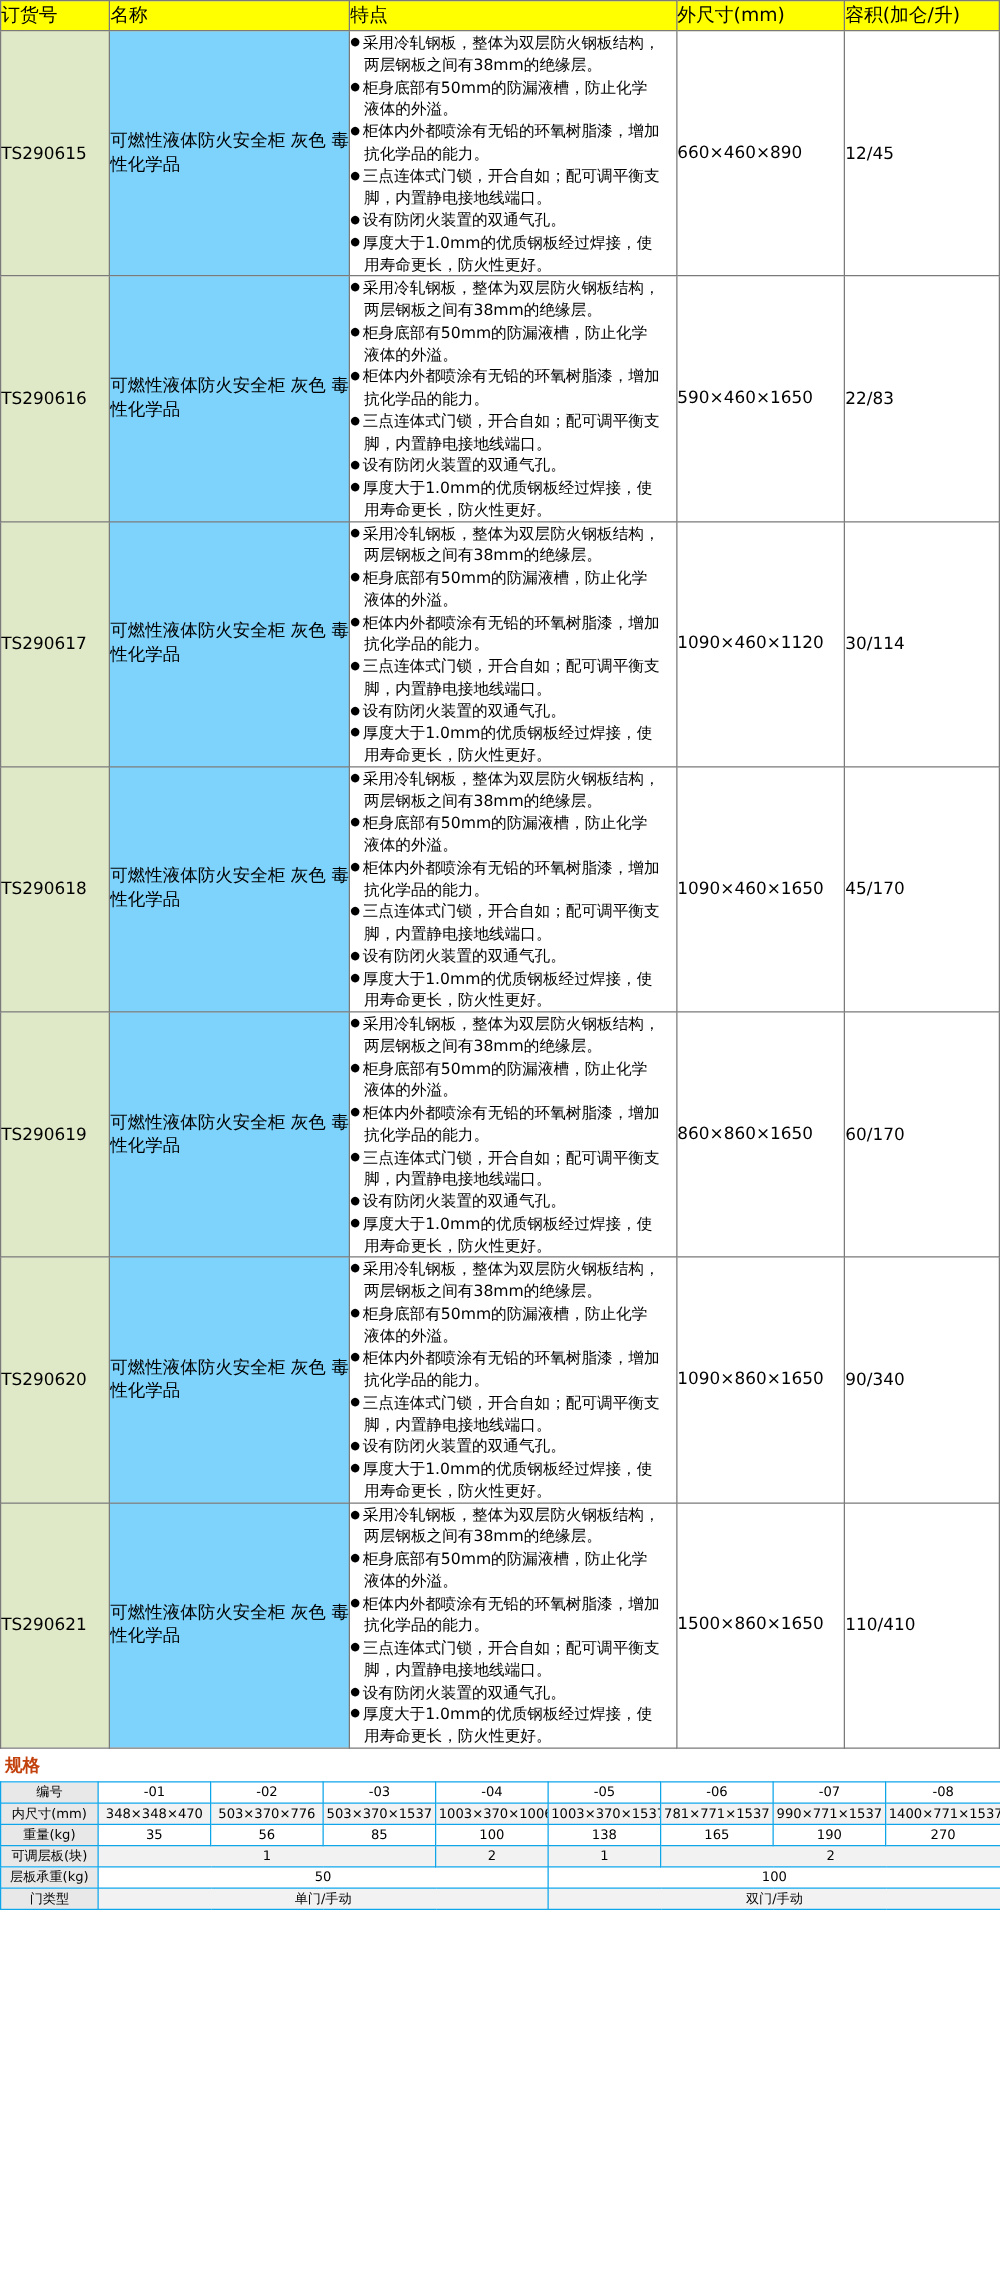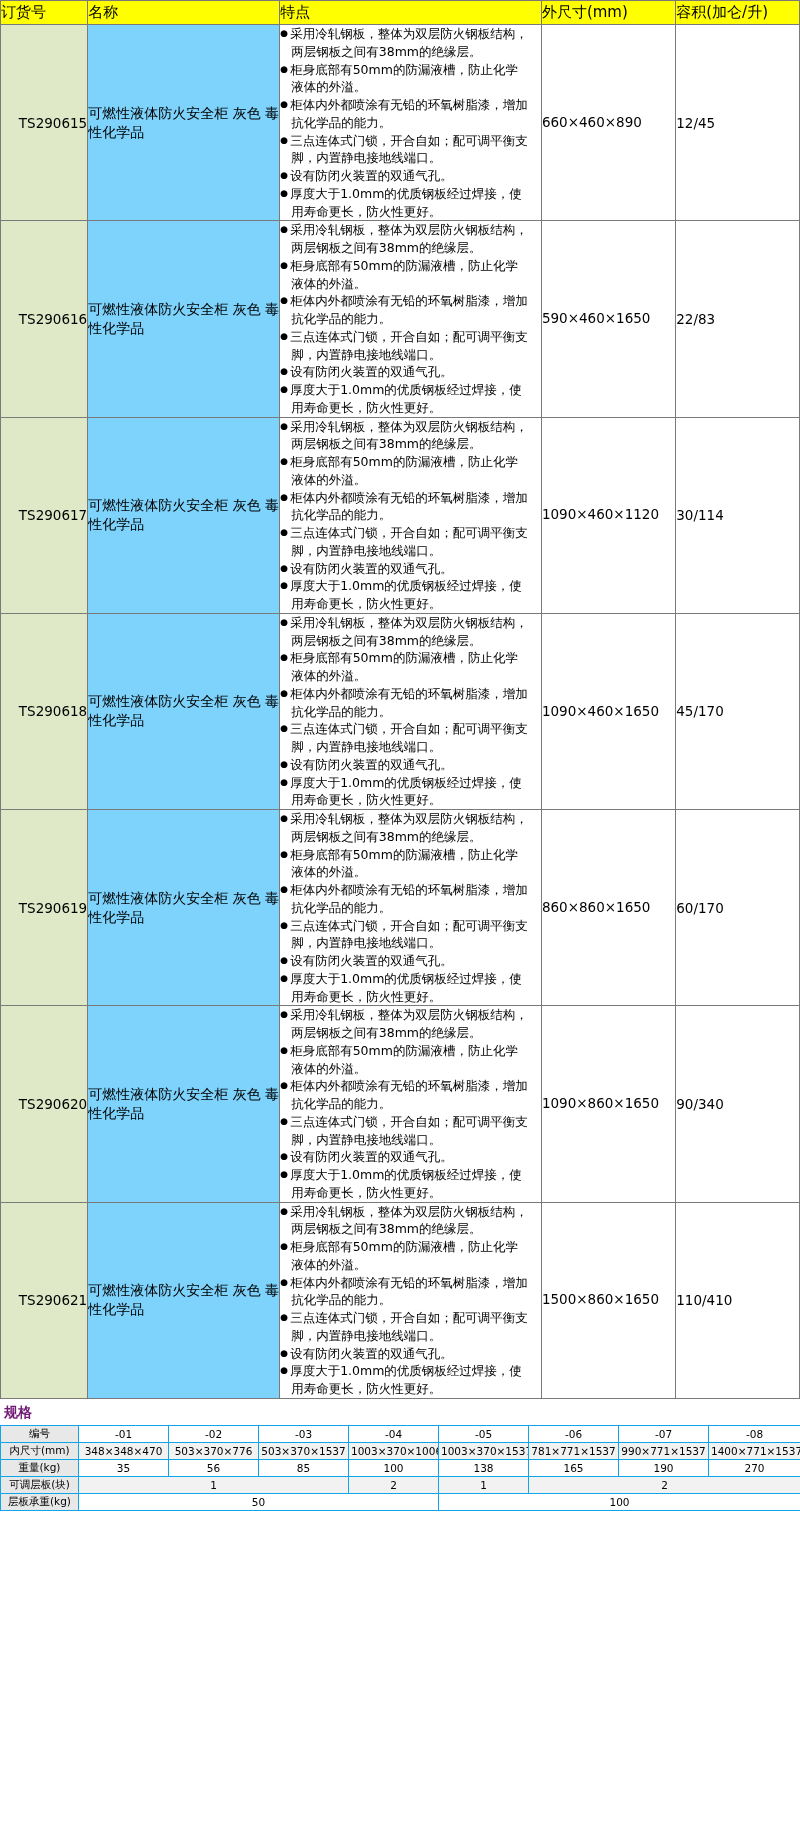--- a/index.html
+++ b/index.html
@@ -43,21 +43,20 @@
   .col-name  { width: 163px; }
   .col-feat  { width: 222px; }
   .col-dim   { width: 114px; }
   .col-vol   { width: 105px; }
 
   td.code {
     background: #dfe9c8;
     font-size: 13.5px;
     padding: 4px 4px;
     vertical-align: middle;
-    text-align: right;
   }
   td.name {
     background: #7dd3fc;
     font-size: 14px;
     line-height: 1.35;
     padding: 4px 5px;
     vertical-align: middle;
   }
   td.feat {
     background: #ffffff;
@@ -95,21 +94,21 @@
     padding: 4px 4px;
     vertical-align: middle;
   }
 
   
   .spec-wrap {
     width: 800px;
     margin-top: 3px;
   }
   .spec-title {
-    color: #701a75;
+    color: #c2410c;
     font-weight: bold;
     font-size: 14px;
     padding: 2px 4px 3px 4px;
   }
   table.spec {
     width: 800px;
     border-collapse: collapse;
     table-layout: fixed;
   }
   table.spec td {
@@ -326,17 +325,22 @@
           <td colspan="3">1</td>
           <td colspan="1">2</td>
           <td colspan="1">1</td>
           <td colspan="3">2</td>
         </tr>
         <tr>
           <td class="rowlab">层板承重(kg)</td>
           <td colspan="4">50</td>
           <td colspan="4">100</td>
         </tr>
+        <tr class="shade">
+          <td class="rowlab">门类型</td>
+          <td colspan="4">单门/手动</td>
+          <td colspan="4">双门/手动</td>
+        </tr>
       </tbody>
     </table>
   </div>
 
 </div>
 
 </body></html>

